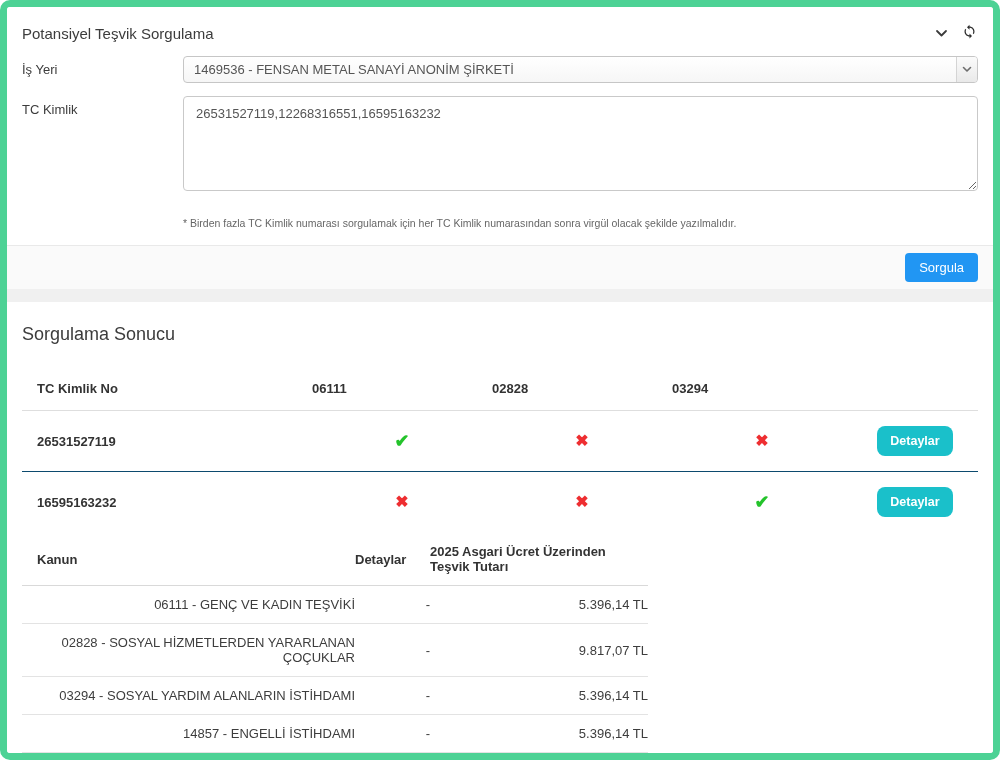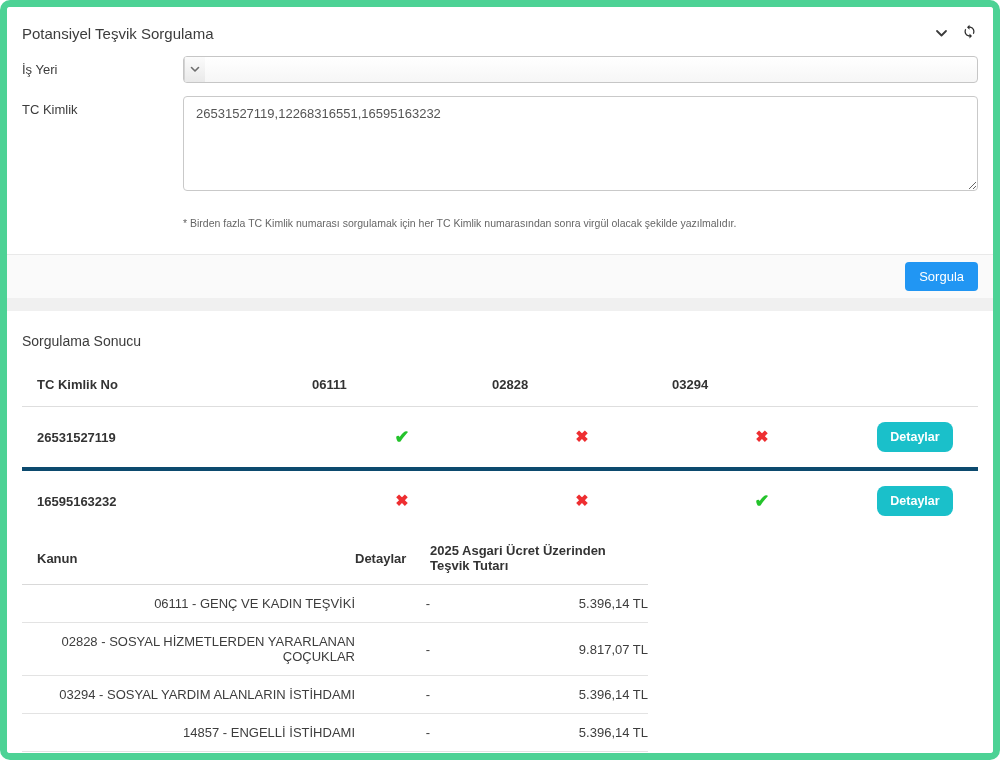--- a/index.html
+++ b/index.html
@@ -76,35 +76,35 @@
     font-family: "Liberation Sans", sans-serif;
     font-size: 13px;
     padding: 7px 14px;
     cursor: pointer;
   }
 
   .gap { height: 13px; }
 
   
   .card2 { flex: 1; padding: 22px 15px 0 15px; }
-  .card2-title { font-size: 14px; color: #3c3c3c; margin-bottom: 16px; }
+  .card2-title { font-size: 18px; color: #3c3c3c; margin-bottom: 24px; }
 
   table { border-collapse: collapse; }
   .results-table { width: 100%; table-layout: fixed; }
   .results-table th, .results-table td { font-size: 13px; color: #333; }
   .results-table thead th {
     font-weight: bold; text-align: left;
     padding: 12px 0 14px 0;
     border-bottom: 1px solid #dedede;
   }
   .results-table thead th.col-tc { text-align: left; padding-left: 15px; }
   .results-table tbody td {
     text-align: center;
     padding: 15px 0;
-    border-bottom: 4px solid #0c4a6e;
+    border-bottom: 1px solid #0c4a6e;
     height: 50px;
   }
   .results-table tbody tr:last-child td { border-bottom: none; }
   .results-table td.cell-tc { text-align: left; padding-left: 15px; font-weight: bold; }
   .results-table td.cell-action { text-align: center; }
   .status { font-size: 16px; font-weight: bold; line-height: 1; display: inline-block; }
   .status.ok { color: #24c32b; font-size: 18px; }
   .status.no { color: #ee2e31; }
   .btn-details {
     background: #1ac0ca; color: #fff;
@@ -153,20 +153,21 @@
           </span>
         </button>
       </span>
     </div>
 
     <div class="form">
       <div class="form-row">
         <label class="form-label">İş Yeri</label>
         <div class="form-field">
           <div class="select" role="combobox">
+            <span class="select-value">1469536 - FENSAN METAL SANAYİ ANONİM ŞİRKETİ</span>
             <span class="select-arrow">
               <svg width="10" height="7" viewBox="0 0 10 7">
                   <polyline points="1.5,1.5 5,5 8.5,1.5" fill="none" stroke="#6d6d6d" stroke-width="1.6" stroke-linecap="round" stroke-linejoin="round"></polyline>
                 </svg>
             </span>
           </div>
         </div>
       </div>
 
       <div class="form-row">

